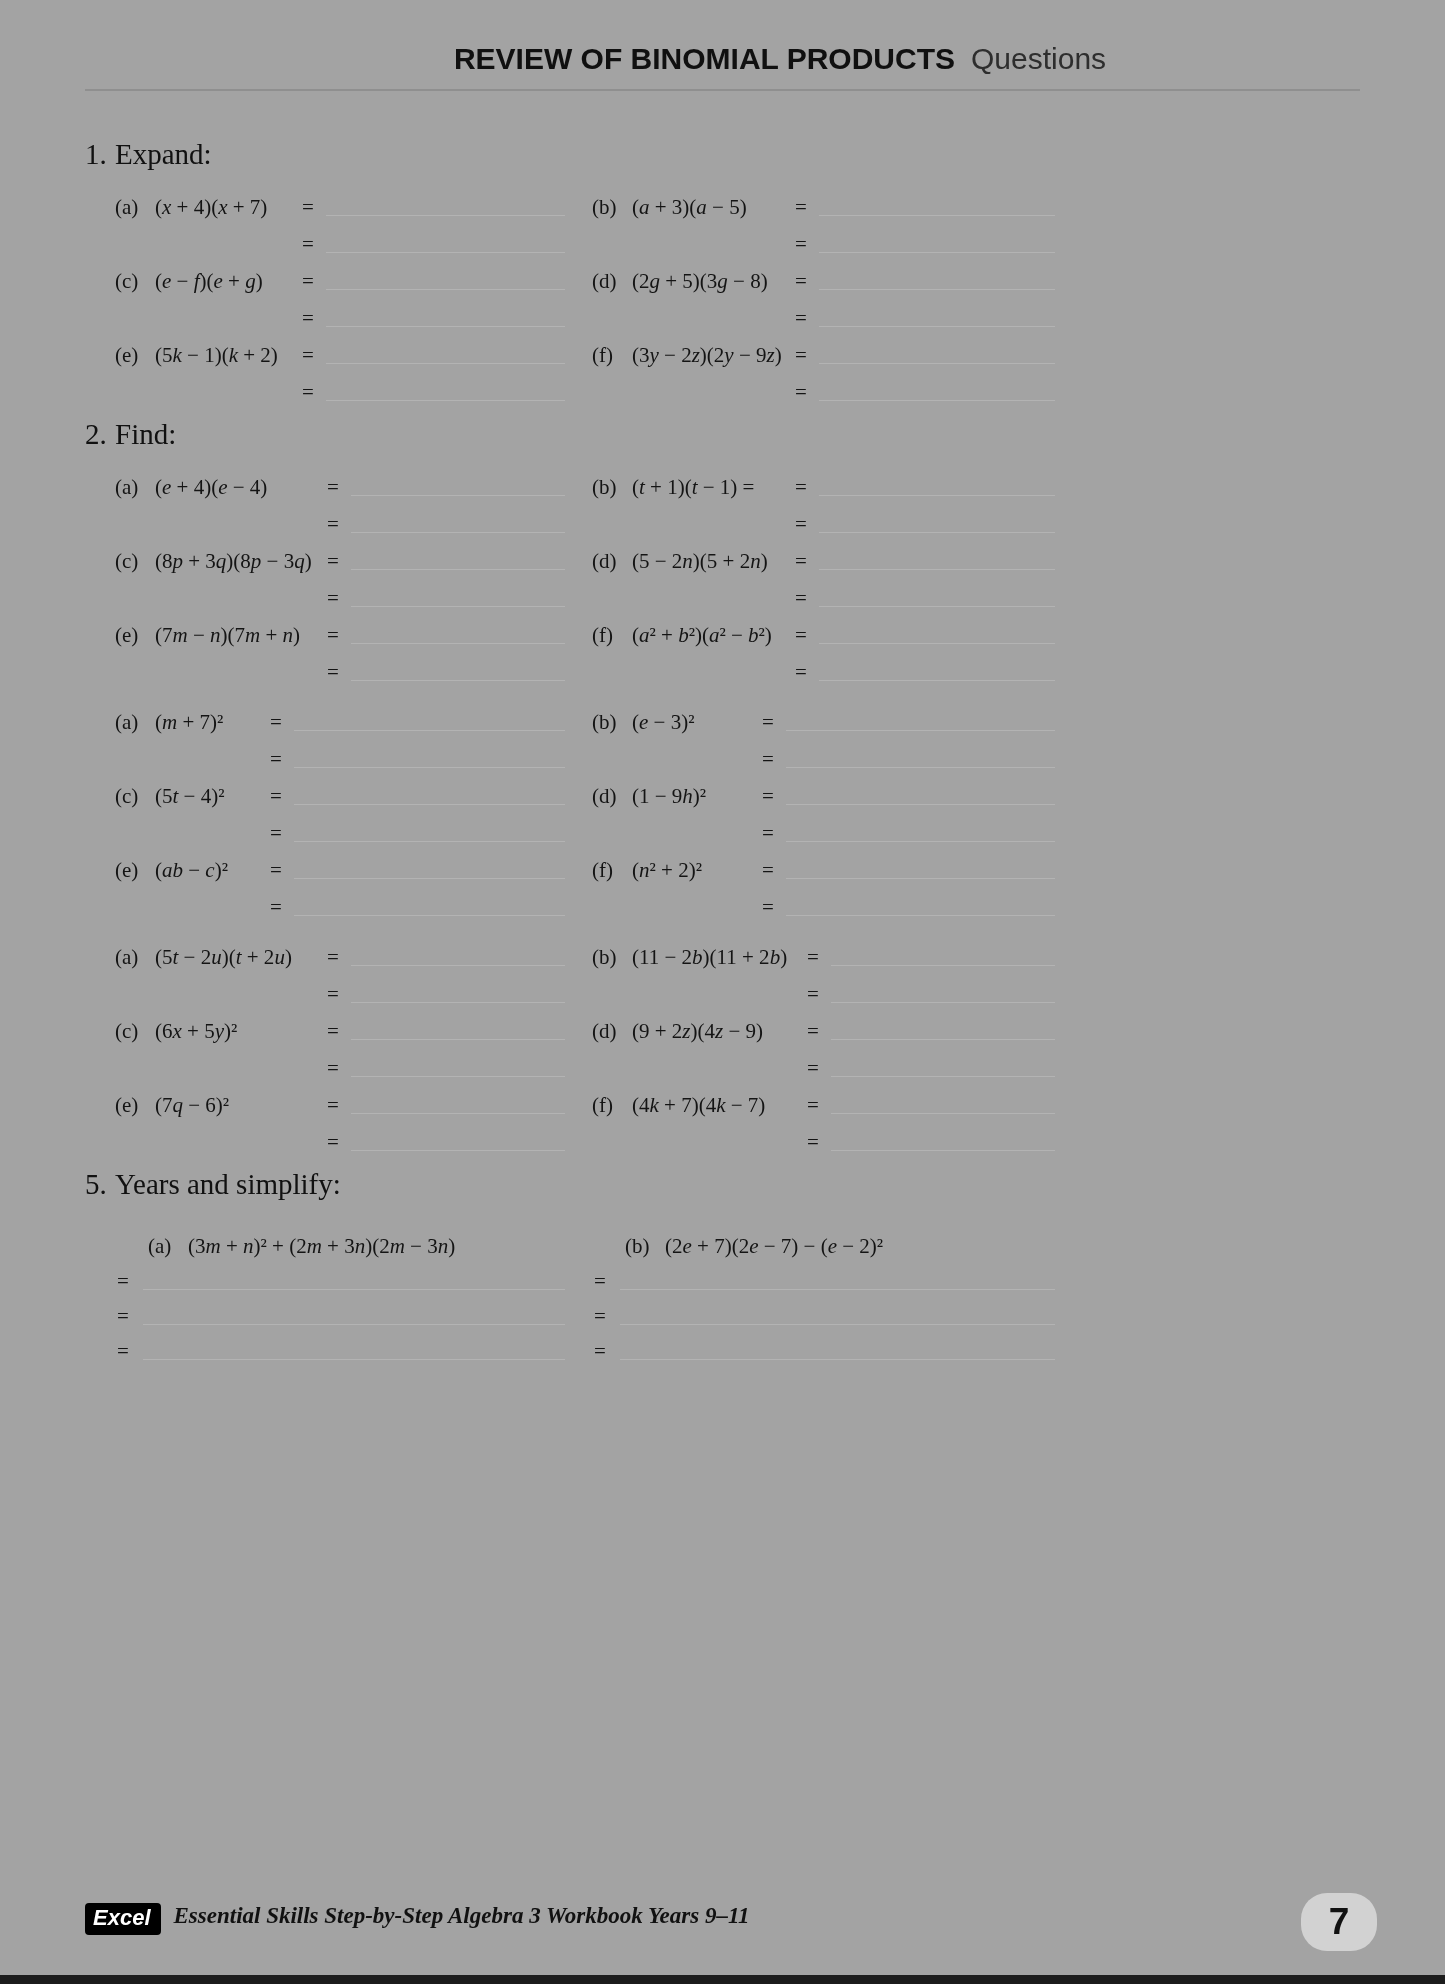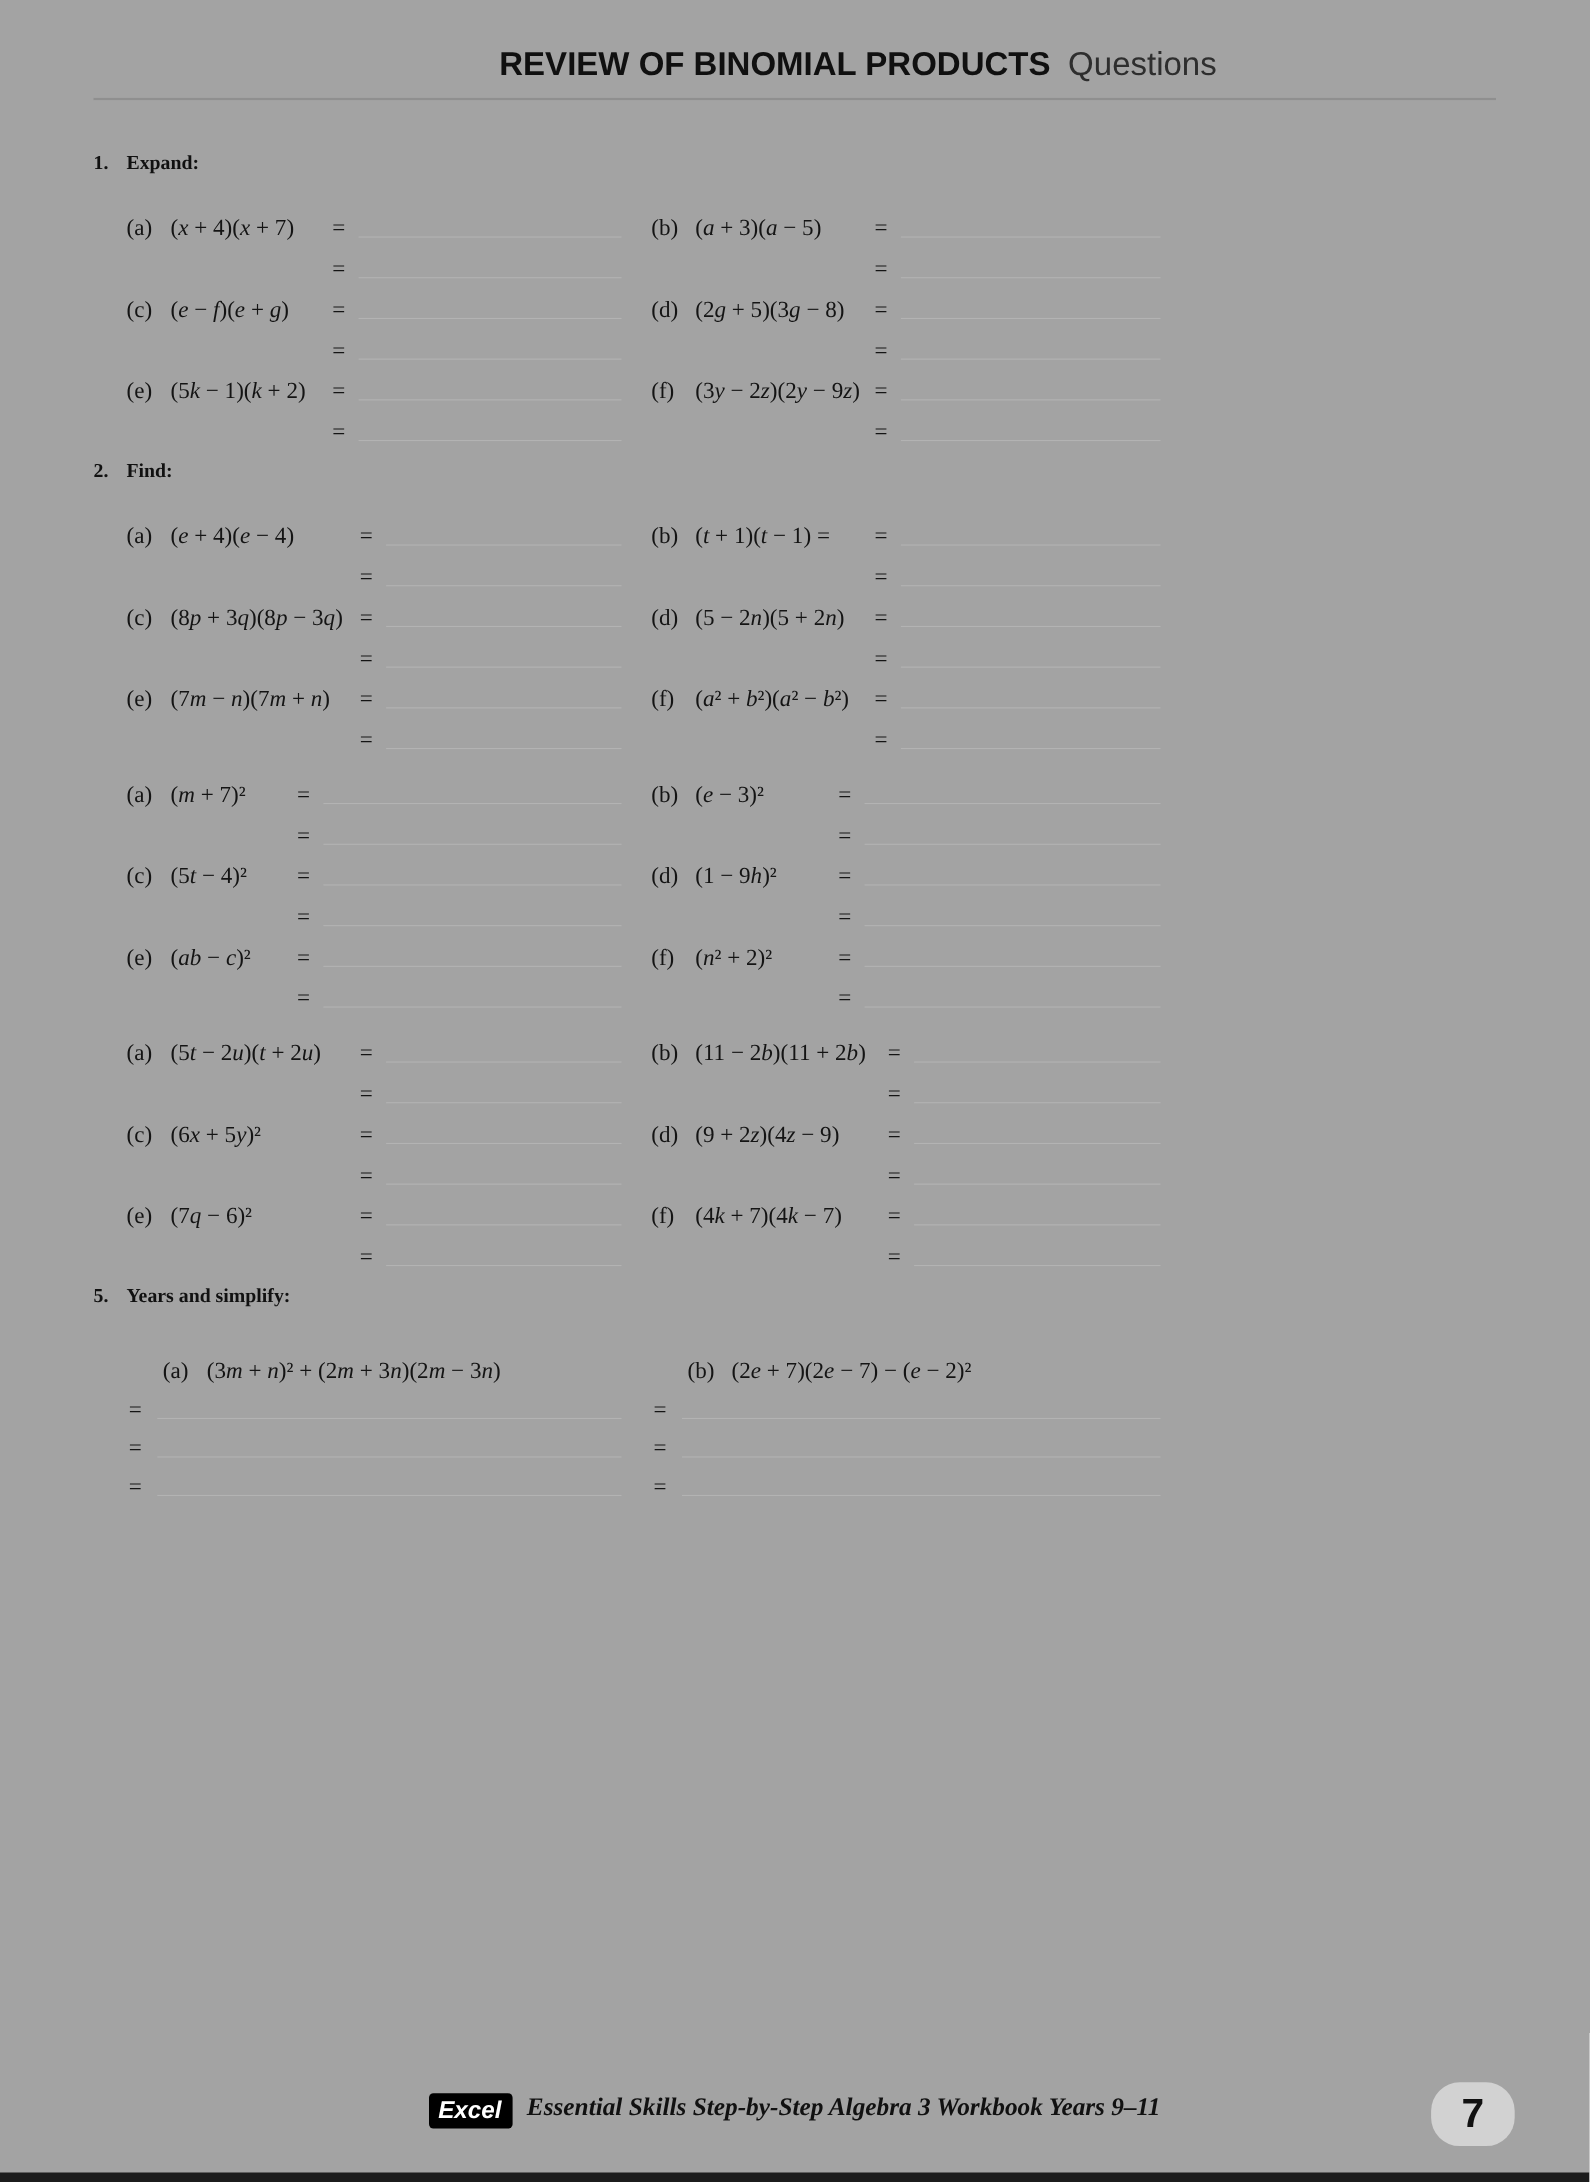--- a/index.html
+++ b/index.html
@@ -48,22 +48,22 @@
   
   .content {
     position: absolute;
     top: 138px;
     left: 85px;
     width: 970px;
   }
   .question { margin-bottom: 13px; }
   .q-head {
     height: 45px;
-    font-size: 18px;
-    font-weight: 700;
+    font-size: 29px;
+    font-weight: 400;
     color: #111;
   }
   .q-num { display: inline-block; width: 30px; }
   .q-cols {
     display: grid;
     grid-template-columns: 450px 463px;
     column-gap: 27px;
     padding-left: 30px;
   }
   .part-row {
@@ -104,21 +104,21 @@
     grid-template-columns: 28px 1fr;
     height: 35px;
   }
 
   
   .footer {
     position: absolute;
     top: 1903px;
     left: 85px;
     width: 970px;
-    text-align: right;
+    text-align: left;
     white-space: nowrap;
   }
   .logo {
     display: inline-block;
     background: var(--logo-bg, #000);
     color: #fff;
     font-family: "Liberation Sans", sans-serif;
     font-style: italic;
     font-weight: 700;
     font-size: 22px;

